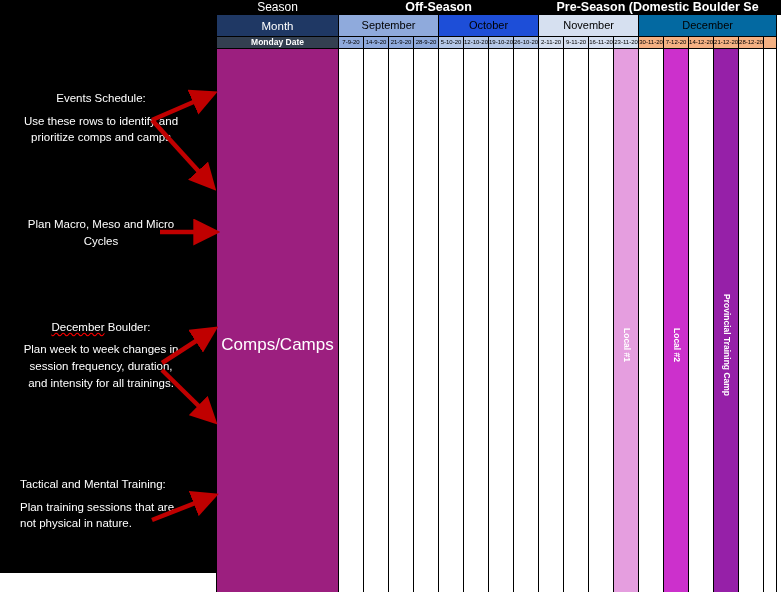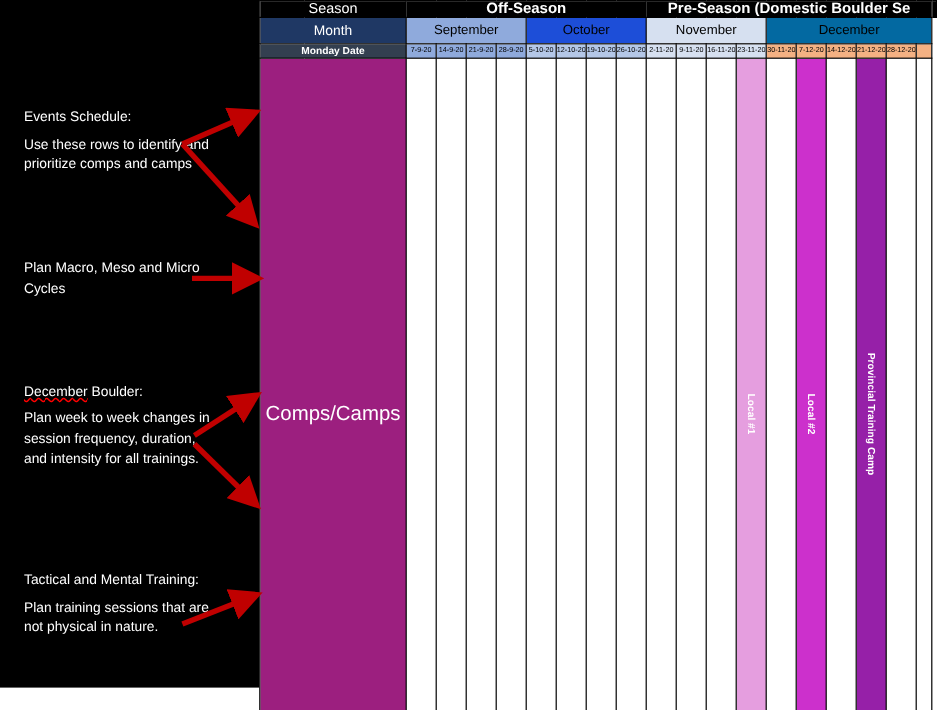--- a/index.html
+++ b/index.html
@@ -75,21 +75,21 @@
     color: #ffffff;
     font-size: 11.5px;
     line-height: 1.45;
     padding: 8px 12px;
     display: flex;
     flex-direction: column;
     justify-content: center;
   }
   .callout .t { margin: 0 0 6px 0; }
   .callout .b { margin: 0; }
-  .c-center { text-align: left; }
+  .c-center { text-align: center; }
   .c-left   { text-align: left; }
   .sp-err { text-decoration: underline wavy #ff0000; text-decoration-skip-ink: none; }
   svg.arrows { position:absolute; left:0; top:0; width:781px; height:592px; pointer-events:none; }
 </style>
 </head>
 <body>
 
 <div id="root">
 
   <div id="blackPanel"></div>

